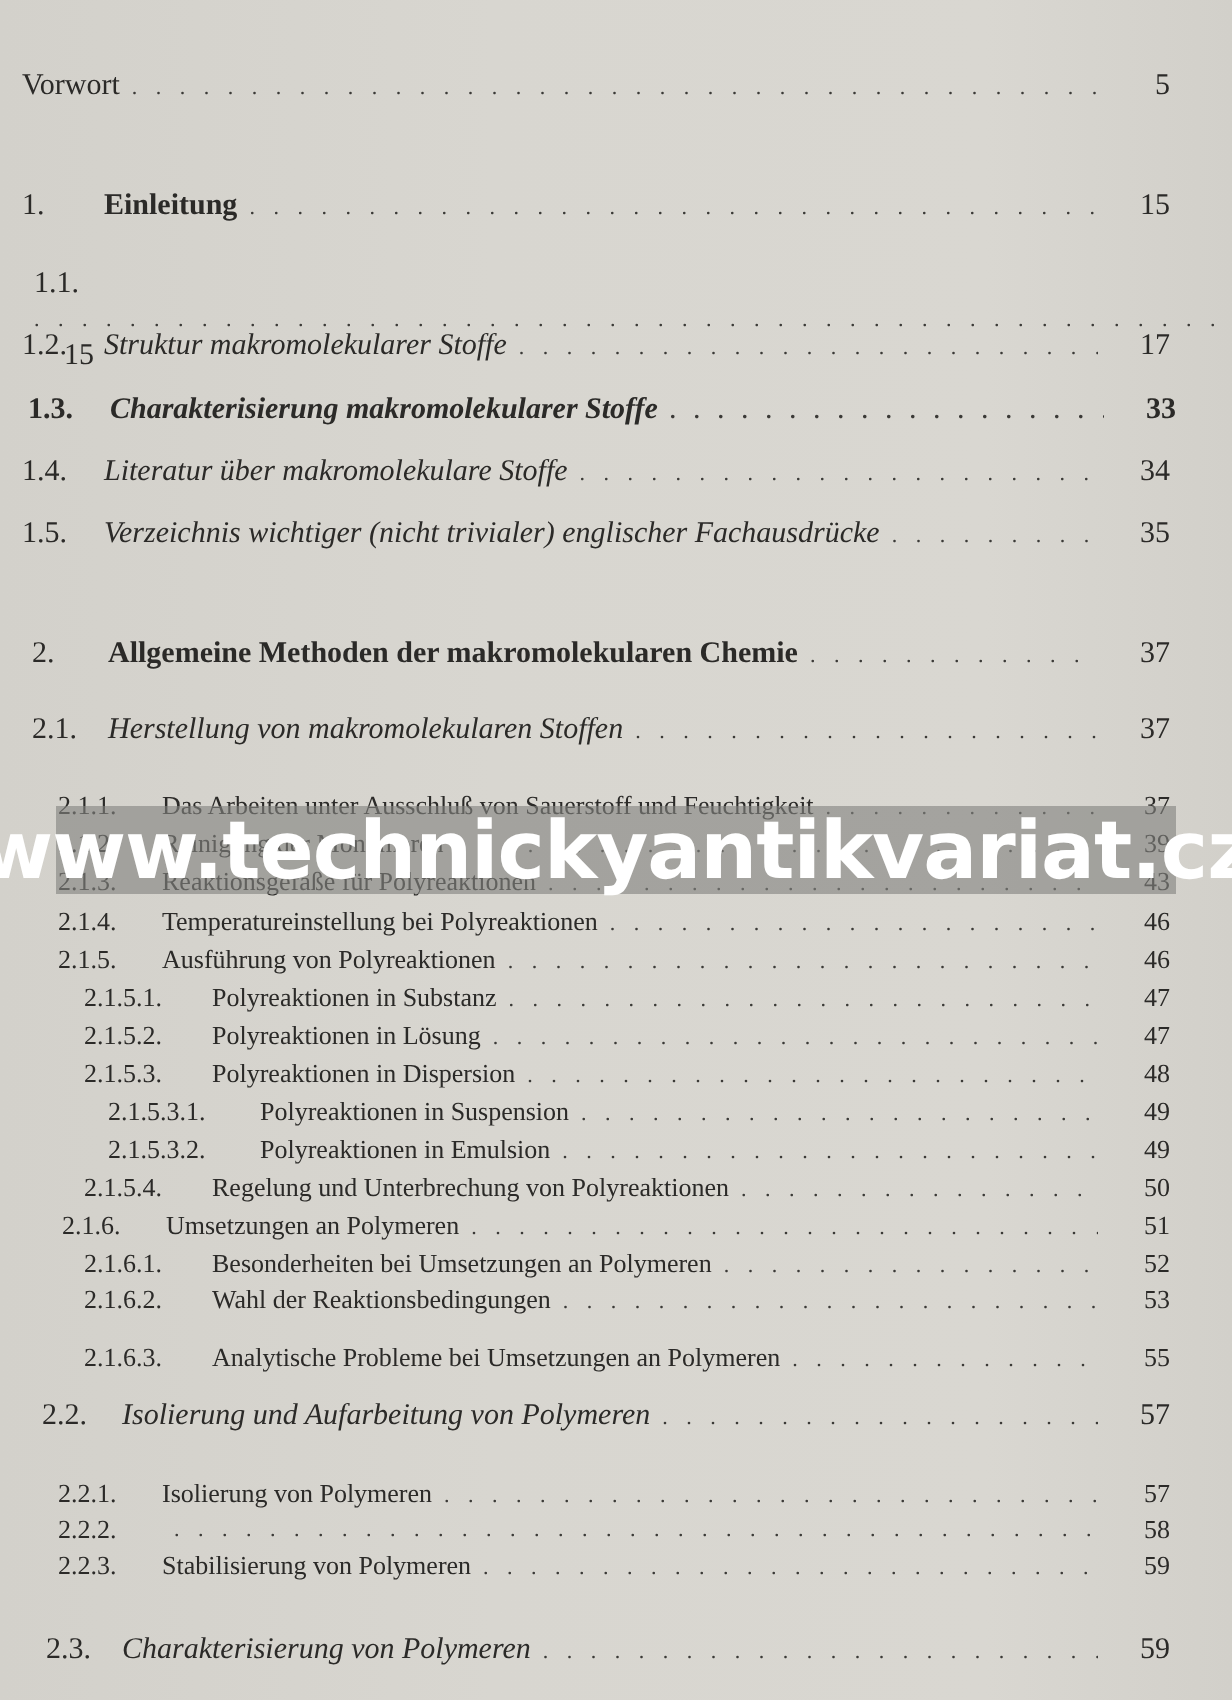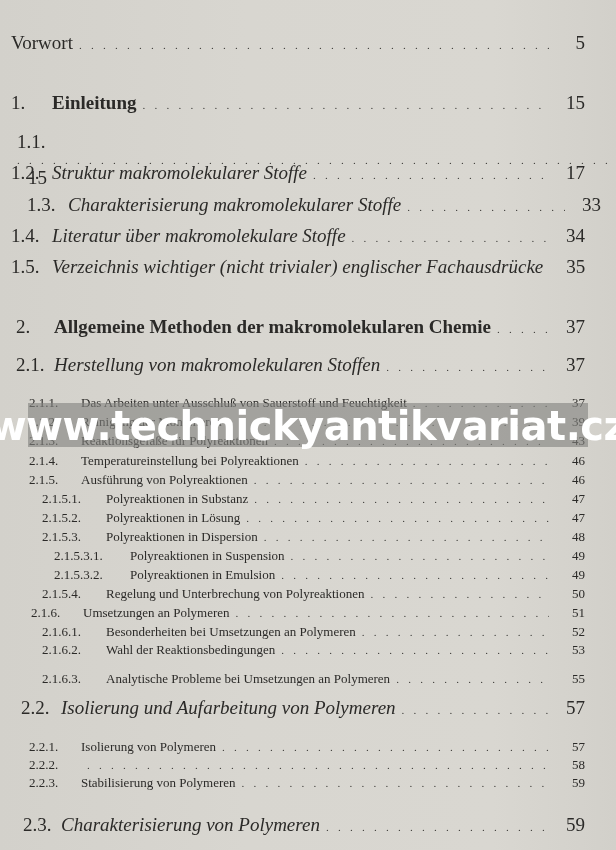--- a/index.html
+++ b/index.html
@@ -19,21 +19,21 @@
       position: absolute;
       left: 0; top: 0;
       width: 616px; height: 850px;
       background: linear-gradient(90deg, #d3d1cb 0%, #d8d6d0 40%, #d9d7d1 80%, #d2d0ca 100%);
     }
     .toc-row {
       position: absolute;
       display: flex;
       align-items: baseline;
       white-space: nowrap;
-      font-size: 19px;
+      font-size: 15px;
       line-height: 18px;
     }
     .toc-row.small {
       font-size: 13px;
     }
     .num {
       display: inline-block;
       flex: 0 0 auto;
     }
     .title {
@@ -103,21 +103,21 @@
     <span class="page-num">15</span>
   </div>
 
   <div class="toc-row" style="left:11px; top:164px; width:574px;">
     <span class="num" style="width:41px;">1.2.</span>
     <span class="title italic">Struktur makromolekularer Stoffe</span>
     <span class="leader"></span>
     <span class="page-num">17</span>
   </div>
 
-  <div class="toc-row" style="left:27px; top:196px; width:574px;">
+  <div class="toc-row" style="left:14px; top:196px; width:574px;font-weight:bold;">
     <span class="num" style="width:41px;">1.3.</span>
     <span class="title italic">Charakterisierung makromolekularer Stoffe</span>
     <span class="leader"></span>
     <span class="page-num">33</span>
   </div>
 
   <div class="toc-row" style="left:11px; top:227px; width:574px;">
     <span class="num" style="width:41px;">1.4.</span>
     <span class="title italic">Literatur über makromolekulare Stoffe</span>
     <span class="leader"></span>

